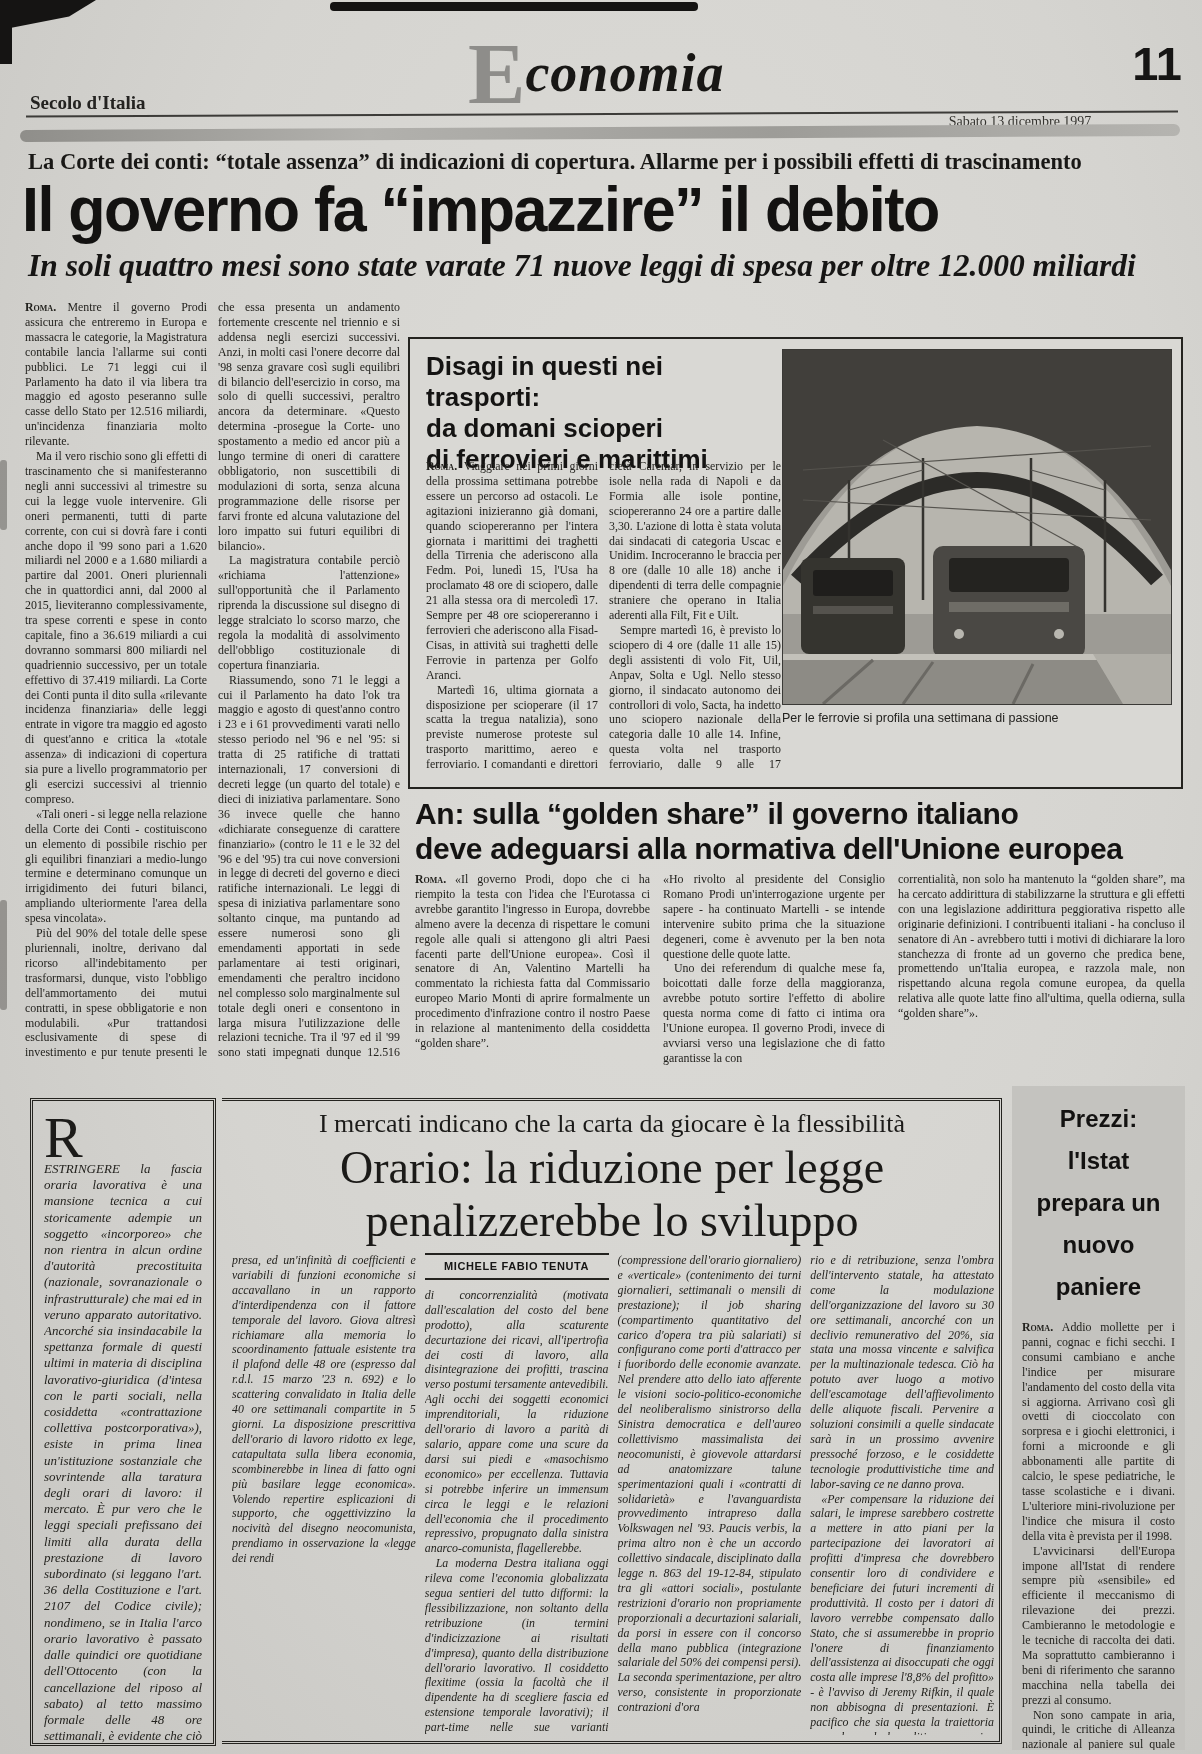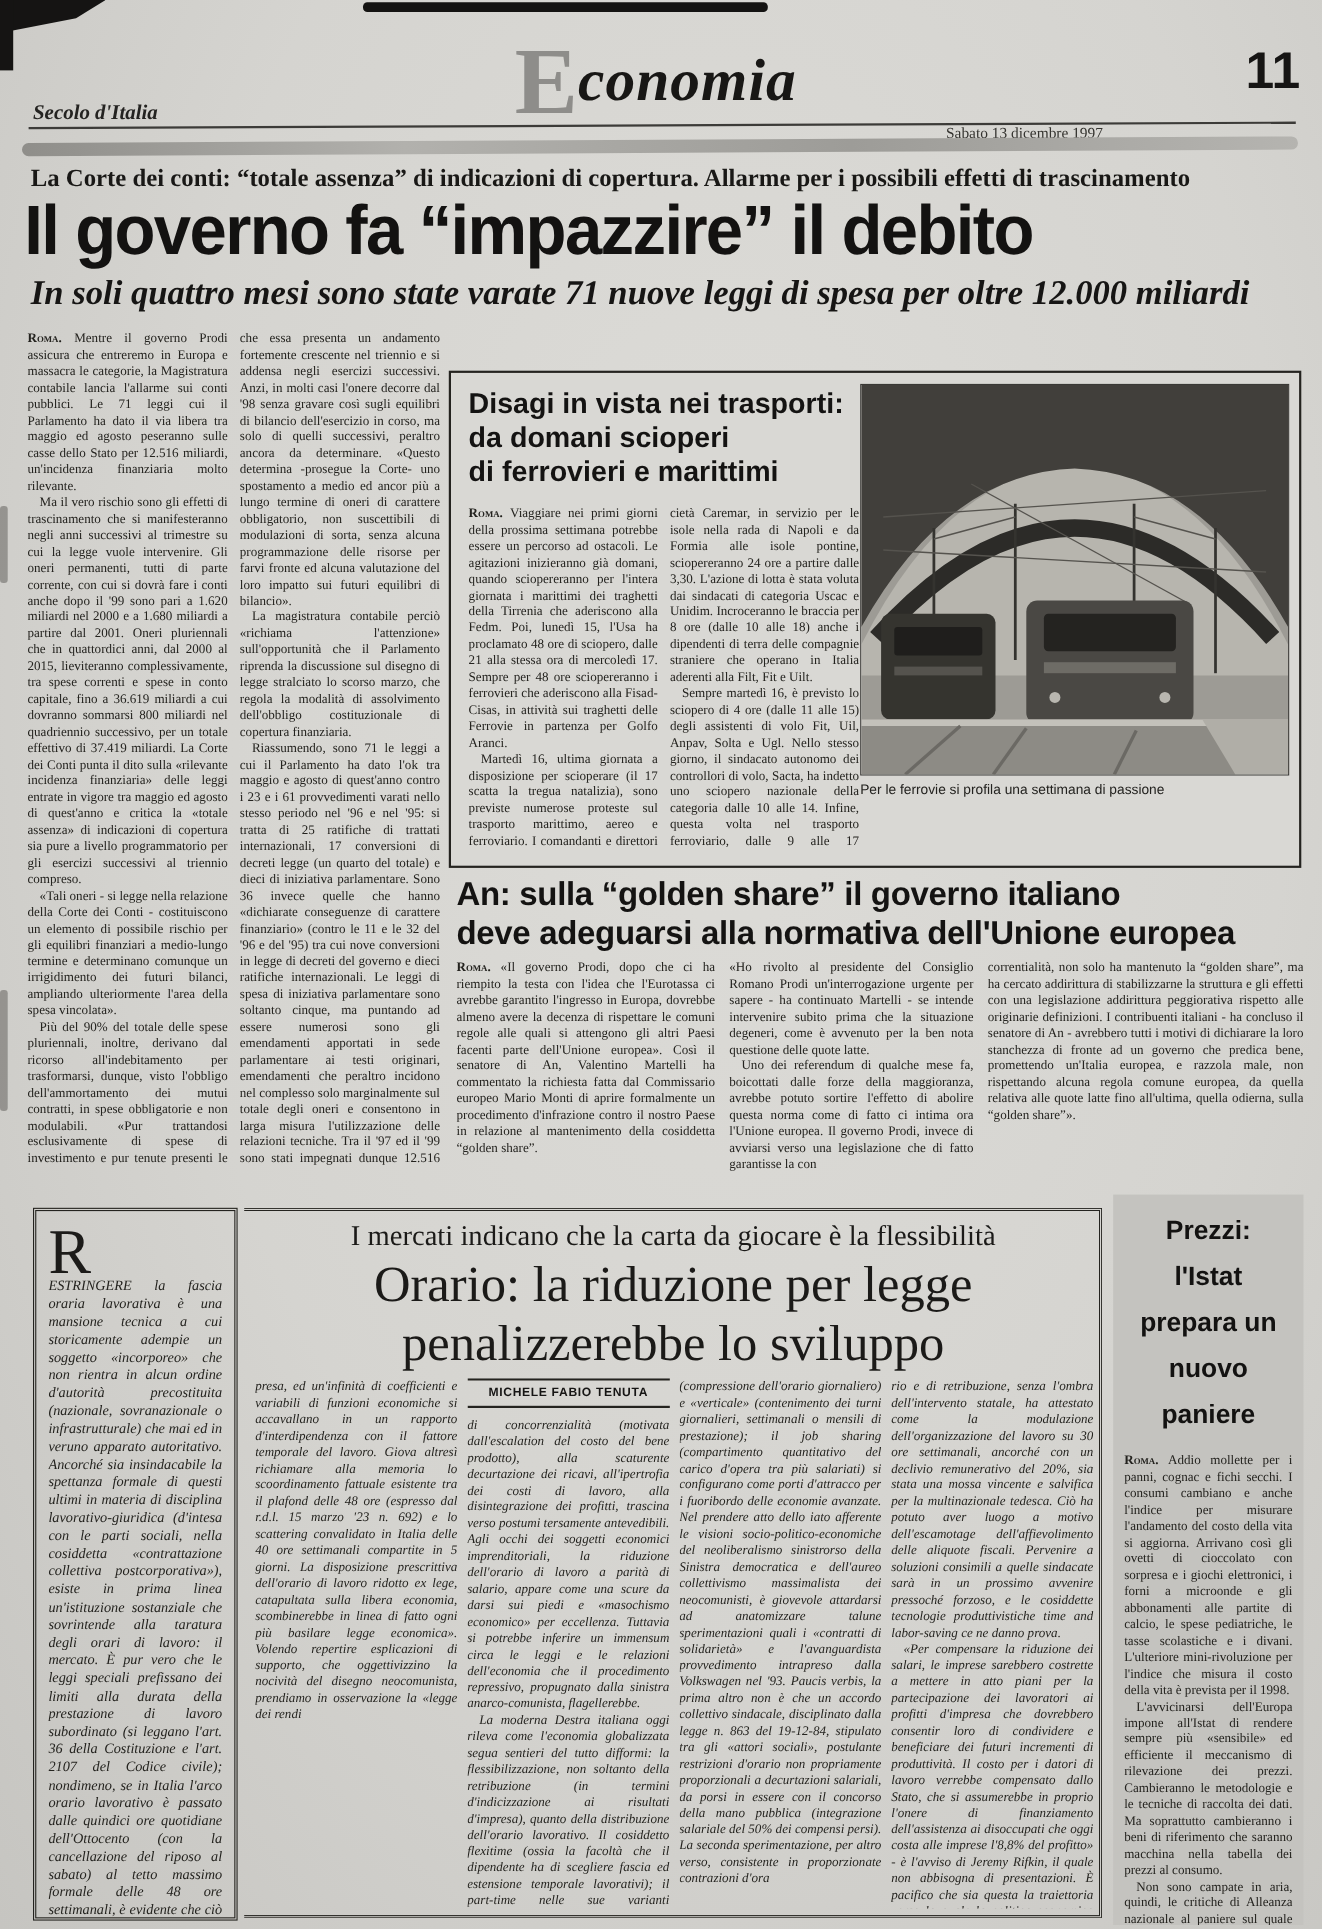--- a/index.html
+++ b/index.html
@@ -13,23 +13,23 @@
                clip-path:polygon(0 0,100% 0,72% 55%,0 100%);}
   .edge-bar{left:0;top:0;width:12px;height:64px;background:#151413;}
   .top-streak{left:330px;top:2px;width:368px;height:9px;background:#141312;border-radius:4px;}
   .masthead{left:468px;top:34px;white-space:nowrap;}
   .masthead .big-e{font-family:"Liberation Serif",serif;font-weight:bold;
                    font-size:86px;line-height:80px;color:#8e8d8a;vertical-align:-12px;}
   .masthead .rest{font-family:"Liberation Serif",serif;font-weight:bold;font-style:italic;
                   font-size:54px;letter-spacing:1px;color:#181715;}
   .pageno{left:1096px;top:36px;width:86px;text-align:right;
           font-family:"Liberation Sans",sans-serif;font-weight:bold;font-size:47px;color:#161514;}
-  .brand{left:30px;top:92px;font-weight:bold;font-style:italic;font-size:19px;color:#242321;}
+  .brand{left:30px;top:92px;font-weight:bold;font-size:19px;color:#242321;}
   .rule-thin{left:26px;top:113px;width:1152px;height:2px;background:#3c3b38;transform:rotate(-.25deg);}
-  .issue-date{left:860px;top:114px;width:320px;text-align:left;font-size:14px;color:#34332f;}
+  .issue-date{left:860px;top:114px;width:320px;text-align:center;font-size:14px;color:#34332f;}
   .gray-band{left:20px;top:127px;width:1160px;height:12px;border-radius:6px;transform:rotate(-.3deg);
              background:linear-gradient(90deg,#8f8e8a,#b2b1ad 30%,#9d9c98 65%,#b5b4b0);}
   
   .kicker{left:28px;top:149px;width:1152px;font-weight:bold;font-size:22.5px;color:#191816;}
   .headline{left:22px;top:176px;width:1160px;font-family:"Liberation Sans",sans-serif;
             font-weight:900;font-size:61px;line-height:64px;letter-spacing:-1.5px;color:#131211;
             transform:scaleY(1.04);transform-origin:top left;white-space:nowrap;}
   .subhead{left:28px;top:248px;width:1152px;font-weight:bold;font-style:italic;
            font-size:31.5px;color:#161514;white-space:nowrap;}
   .bodycols{display:flex;gap:11px;}
@@ -108,21 +108,21 @@
       </div>
     <div class="col">
         <p class="para">che essa presenta un andamento fortemente crescente nel triennio e si addensa negli esercizi successivi. Anzi, in molti casi l'onere decorre dal '98 senza gravare così sugli equilibri di bilancio dell'esercizio in corso, ma solo di quelli successivi, peraltro ancora da determinare. «Questo determina -prosegue la Corte- uno spostamento a medio ed ancor più a lungo termine di oneri di carattere obbligatorio, non suscettibili di modulazioni di sorta, senza alcuna programmazione delle risorse per farvi fronte ed alcuna valutazione del loro impatto sui futuri equilibri di bilancio».</p>
         <p class="para">La magistratura contabile perciò «richiama l'attenzione» sull'opportunità che il Parlamento riprenda la discussione sul disegno di legge stralciato lo scorso marzo, che regola la modalità di assolvimento dell'obbligo costituzionale di copertura finanziaria.</p>
         <p class="para">Riassumendo, sono 71 le leggi a cui il Parlamento ha dato l'ok tra maggio e agosto di quest'anno contro i 23 e i 61 provvedimenti varati nello stesso periodo nel '96 e nel '95: si tratta di 25 ratifiche di trattati internazionali, 17 conversioni di decreti legge (un quarto del totale) e dieci di iniziativa parlamentare. Sono 36 invece quelle che hanno «dichiarate conseguenze di carattere finanziario» (contro le 11 e le 32 del '96 e del '95) tra cui nove conversioni in legge di decreti del governo e dieci ratifiche internazionali. Le leggi di spesa di iniziativa parlamentare sono soltanto cinque, ma puntando ad essere numerosi sono gli emendamenti apportati in sede parlamentare ai testi originari, emendamenti che peraltro incidono nel complesso solo marginalmente sul totale degli oneri e consentono in larga misura l'utilizzazione delle relazioni tecniche. Tra il '97 ed il '99 sono stati impegnati dunque 12.516 miliardi di cui 2.794 nel '97, 4382 nel '98 e 5340 nel '99.</p>
       </div>
   </div>
 
   <div class="abs tbox">
     <div class="abs t-head">
-      <div>Disagi in vista nei trasporti:</div>
+      <div>Disagi in questi nei trasporti:</div>
       <div>da domani scioperi</div>
       <div>di ferrovieri e marittimi</div>
     </div>
     <div class="abs t-cols bodycols">
       <div class="col">
           <p class="para"><b class="lead">Roma. </b>Viaggiare nei primi giorni della prossima settimana potrebbe essere un percorso ad ostacoli. Le agitazioni inizieranno già domani, quando sciopereranno per l'intera giornata i marittimi dei traghetti della Tirrenia che aderiscono alla Fedm. Poi, lunedì 15, l'Usa ha proclamato 48 ore di sciopero, dalle 21 alla stessa ora di mercoledì 17. Sempre per 48 ore sciopereranno i ferrovieri che aderiscono alla Fisad-Cisas, in attività sui traghetti delle Ferrovie in partenza per Golfo Aranci.</p>
           <p class="para">Martedì 16, ultima giornata a disposizione per scioperare (il 17 scatta la tregua natalizia), sono previste numerose proteste sul trasporto marittimo, aereo e ferroviario. I comandanti e direttori di macchina delle navi della so</p>
         </div>
       <div class="col">
           <p class="para">cietà Caremar, in servizio per le isole nella rada di Napoli e da Formia alle isole pontine, sciopereranno 24 ore a partire dalle 3,30. L'azione di lotta è stata voluta dai sindacati di categoria Uscac e Unidim. Incroceranno le braccia per 8 ore (dalle 10 alle 18) anche i dipendenti di terra delle compagnie straniere che operano in Italia aderenti alla Filt, Fit e Uilt.</p>

